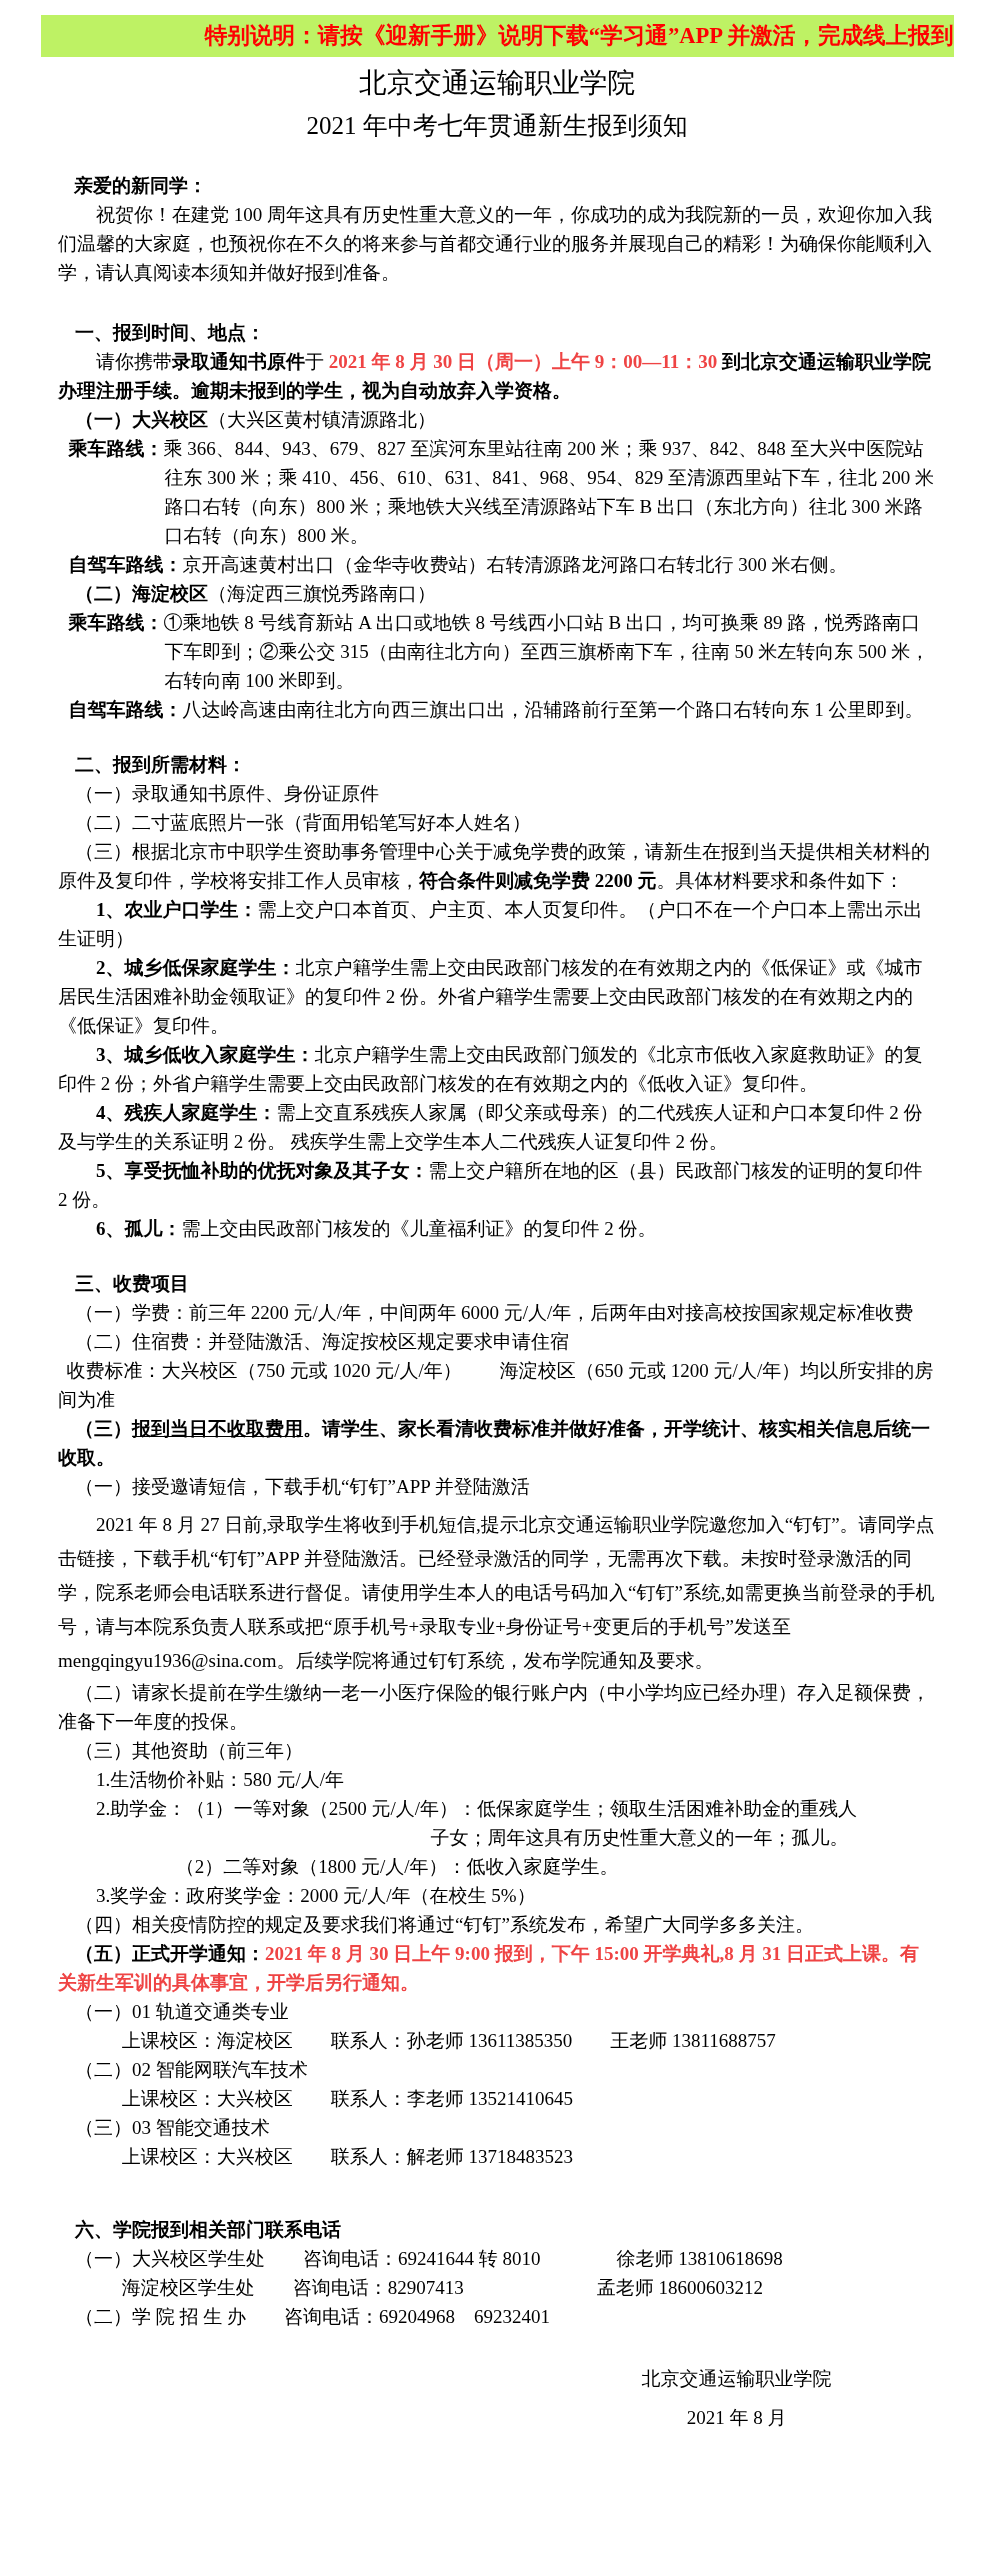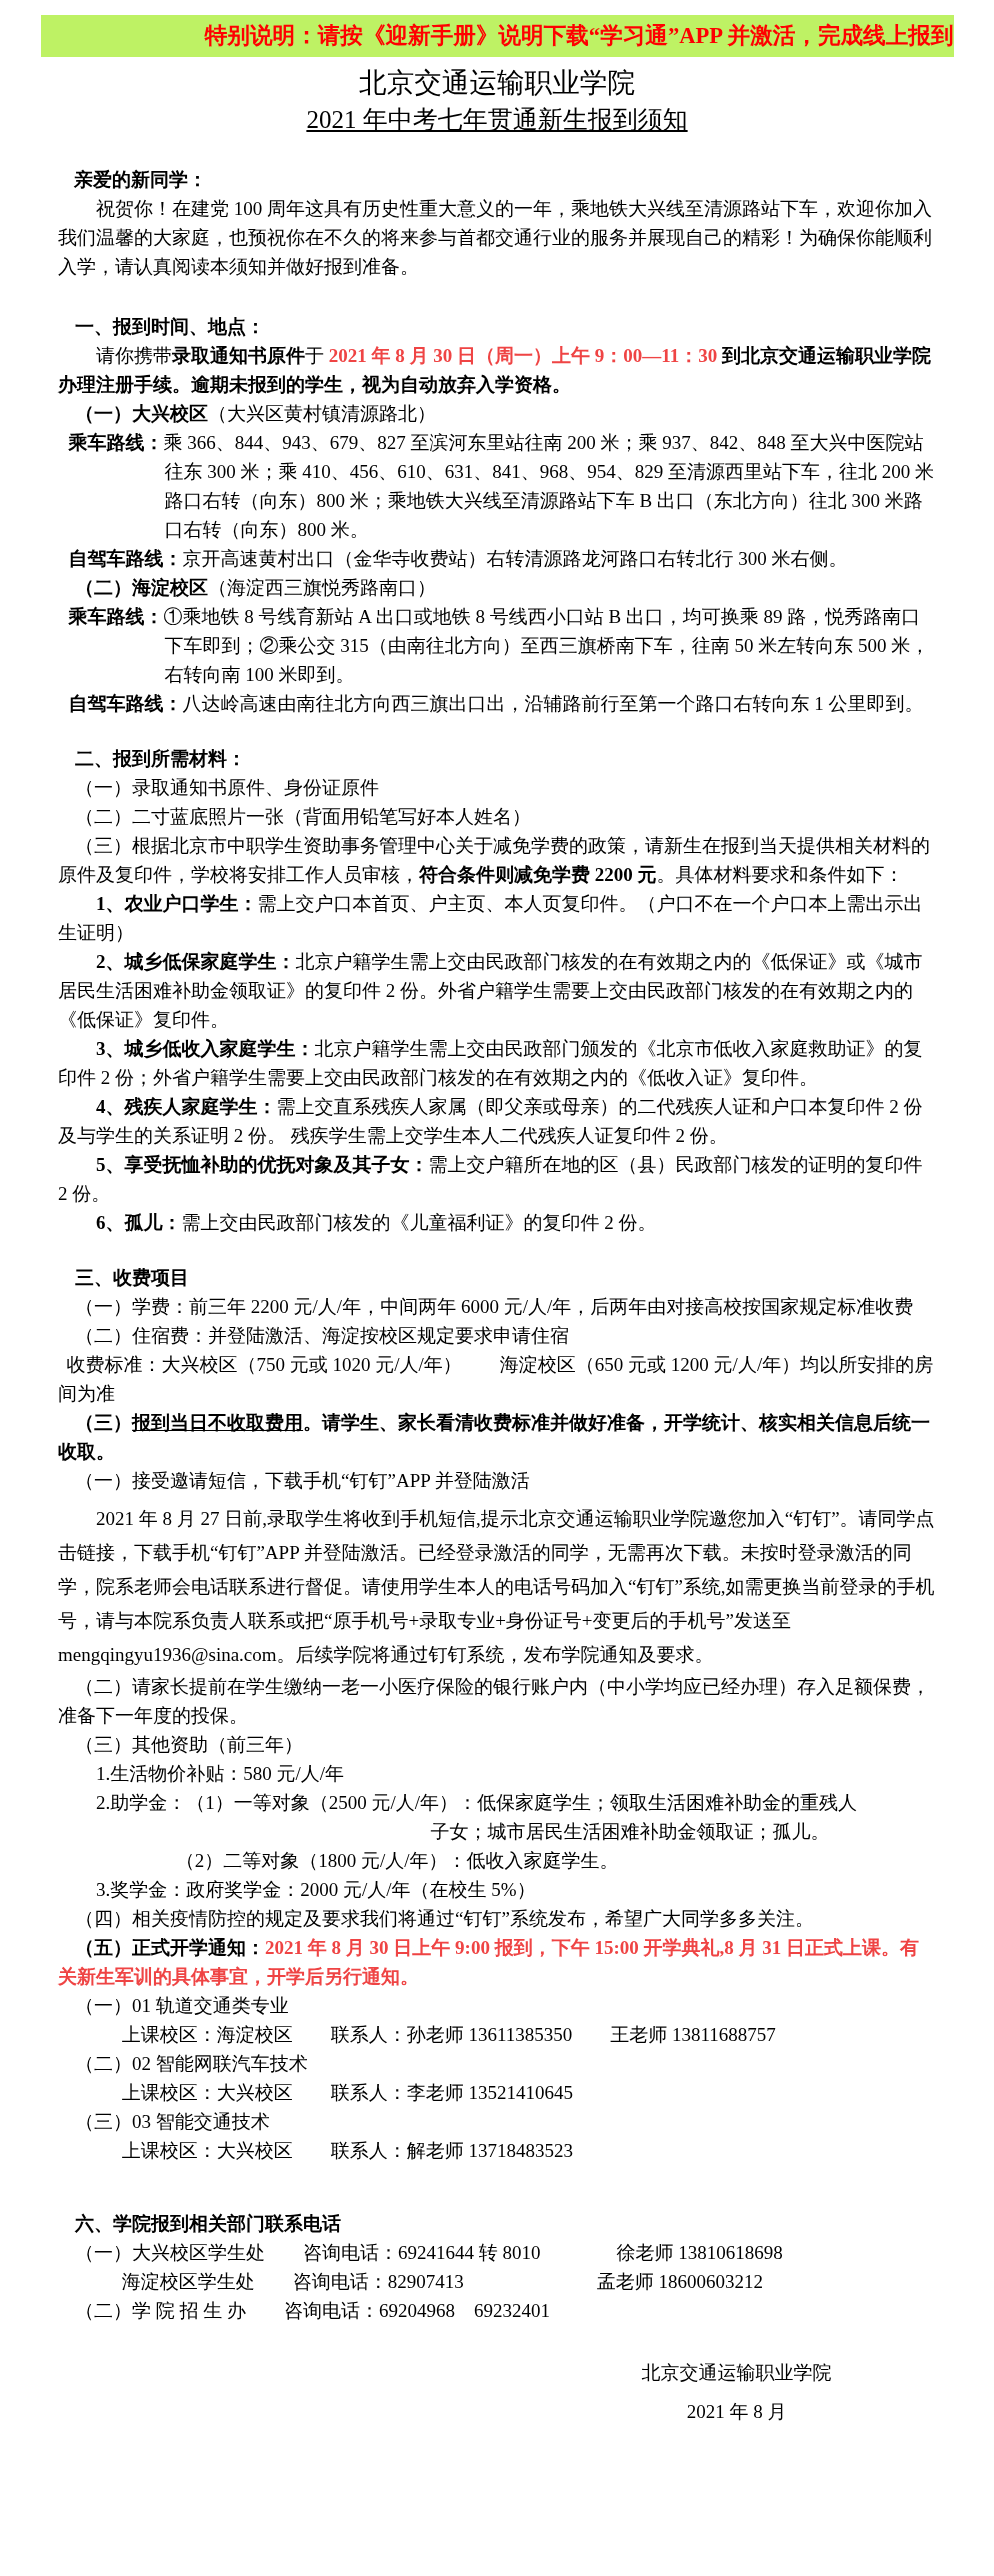--- a/index.html
+++ b/index.html
@@ -9,21 +9,21 @@
     font-family:"Liberation Serif","DejaVu Serif",serif;
     font-size:19px; line-height:29px; color:#000000;
   }
   p { margin:0; }
   .banner {
     background:#bef264; color:#ff0000; font-weight:bold;
     font-size:22.6px; line-height:1.85; text-align:right;
     margin:0 -17.5px 7.5px -17.5px;
   }
   .title    { text-align:center; font-size:27.6px; line-height:38px; margin-top:5px; }
-  .subtitle { text-align:center; font-size:25px; line-height:35px; margin-top:0;text-decoration:underline; }
+  .subtitle { text-align:center; font-size:25px; line-height:35px; margin-top:6px; }
   .greeting { font-weight:bold; margin-top:27.6px;margin-left:16px; }
   .sec  { font-weight:bold; text-indent:0.9em; margin-top:26px; }
   .sec1 { margin-top:31px; }
   .sec5 { margin-top:44px; }
   .sec6 { margin-top:44px; }
   .ind2  { text-indent:2em; }
   .ind1  { text-indent:0.9em; }
   .ind05 { text-indent:0.45em; }
   .ind33 { text-indent:3.35em; }
   .ind6  { text-indent:6.2em; }
@@ -42,21 +42,21 @@
 <body>
 
 <div class="page">
 
   <div class="banner">特别说明：请按《迎新手册》说明下载“学习通”APP 并激活，完成线上报到</div>
 
   <div class="title">北京交通运输职业学院</div>
   <div class="subtitle">2021 年中考七年贯通新生报到须知</div>
 
   <p class="greeting">亲爱的新同学：</p>
-  <p class="ind2">祝贺你！在建党 100 周年这具有历史性重大意义的一年，乘地铁大兴线至清源路站下车，欢迎你加入我们温馨的大家庭，也预祝你在不久的将来参与首都交通行业的服务并展现自己的精彩！为确保你能顺利入学，请认真阅读本须知并做好报到准备。</p>
+  <p class="ind2">祝贺你！在建党 100 周年这具有历史性重大意义的一年，你成功的成为我院新的一员，欢迎你加入我们温馨的大家庭，也预祝你在不久的将来参与首都交通行业的服务并展现自己的精彩！为确保你能顺利入学，请认真阅读本须知并做好报到准备。</p>
 
   <p class="sec sec1">一、报到时间、地点：</p>
   <p class="ind2"><span>请你携带</span><span class="b">录取通知书原件</span><span>于 </span><span class="red b">2021 年 8 月 30 日（周一）上午 9：00—11：30</span><span class="b"> 到北京交通运输职业学院办理注册手续。逾期未报到的学生，视为自动放弃入学资格。</span></p>
 
   <p class="ind1"><span class="b">（一）大兴校区</span><span>（大兴区黄村镇清源路北）</span></p>
   <p class="hang5"><span class="b">乘车路线：</span><span>乘 366、844、943、679、827 至滨河东里站往南 200 米；乘 937、842、848 至大兴中医院站往东 300 米；乘 410、456、610、631、841、968、954、829 至清源西里站下车，往北 200 米路口右转（向东）800 米；乘地铁大兴线至清源路站下车 B 出口（东北方向）往北 300 米路口右转（向东）800 米。</span></p>
   <p class="hang6"><span class="b">自驾车路线：</span><span>京开高速黄村出口（金华寺收费站）右转清源路龙河路口右转北行 300 米右侧。</span></p>
 
   <p class="ind1"><span class="b">（二）海淀校区</span><span>（海淀西三旗悦秀路南口）</span></p>
   <p class="hang5"><span class="b">乘车路线：</span><span>①乘地铁 8 号线育新站 A 出口或地铁 8 号线西小口站 B 出口，均可换乘 89 路，悦秀路南口下车即到；②乘公交 315（由南往北方向）至西三旗桥南下车，往南 50 米左转向东 500 米，右转向南 100 米即到。</span></p>
@@ -79,21 +79,21 @@
   <p class="ind1">（二）住宿费：并登陆激活、海淀按校区规定要求申请住宿</p>
   <p class="ind05">收费标准：大兴校区（750 元或 1020 元/人/年）　　海淀校区（650 元或 1200 元/人/年）均以所安排的房间为准</p>
   <p class="ind1"><span class="b">（三）</span><span class="b u">报到当日不收取费用</span><span class="b">。请学生、家长看清收费标准并做好准备，开学统计、核实相关信息后统一收取。</span></p>
 
   <p class="ind1">（一）接受邀请短信，下载手机“钉钉”APP 并登陆激活</p>
   <p class="ind2 loose mt12">2021 年 8 月 27 日前,录取学生将收到手机短信,提示北京交通运输职业学院邀您加入“钉钉”。请同学点击链接，下载手机“钉钉”APP 并登陆激活。已经登录激活的同学，无需再次下载。未按时登录激活的同学，院系老师会电话联系进行督促。请使用学生本人的电话号码加入“钉钉”系统,如需更换当前登录的手机号，请与本院系负责人联系或把“原手机号+录取专业+身份证号+变更后的手机号”发送至 mengqingyu1936@sina.com。后续学院将通过钉钉系统，发布学院通知及要求。</p>
   <p class="ind1">（二）请家长提前在学生缴纳一老一小医疗保险的银行账户内（中小学均应已经办理）存入足额保费，准备下一年度的投保。</p>
   <p class="ind1">（三）其他资助（前三年）</p>
   <p class="ind2">1.生活物价补贴：580 元/人/年</p>
   <p class="ind2">2.助学金：（1）一等对象（2500 元/人/年）：低保家庭学生；领取生活困难补助金的重残人</p>
-  <p class="deep">子女；城市居民生活困难补助金领取证；孤儿。</p>
+  <p class="deep">子女；周年这具有历史性重大意义的一年；孤儿。</p>
   <p class="ind6">（2）二等对象（1800 元/人/年）：低收入家庭学生。</p>
   <p class="ind2">3.奖学金：政府奖学金：2000 元/人/年（在校生 5%）</p>
   <p class="ind1">（四）相关疫情防控的规定及要求我们将通过“钉钉”系统发布，希望广大同学多多关注。</p>
   <p class="ind1"><span class="b">（五）正式开学通知：</span><span class="red b">2021 年 8 月 30 日上午 9:00 报到，下午 15:00 开学典礼,8 月 31 日正式上课。有关新生军训的具体事宜，开学后另行通知。</span></p>
 
   <p class="ind1">（一）01 轨道交通类专业</p>
   <p class="ind33">上课校区：海淀校区　　联系人：孙老师 13611385350　　王老师 13811688757</p>
   <p class="ind1">（二）02 智能网联汽车技术</p>
   <p class="ind33">上课校区：大兴校区　　联系人：李老师 13521410645</p>
   <p class="ind1">（三）03 智能交通技术</p>

